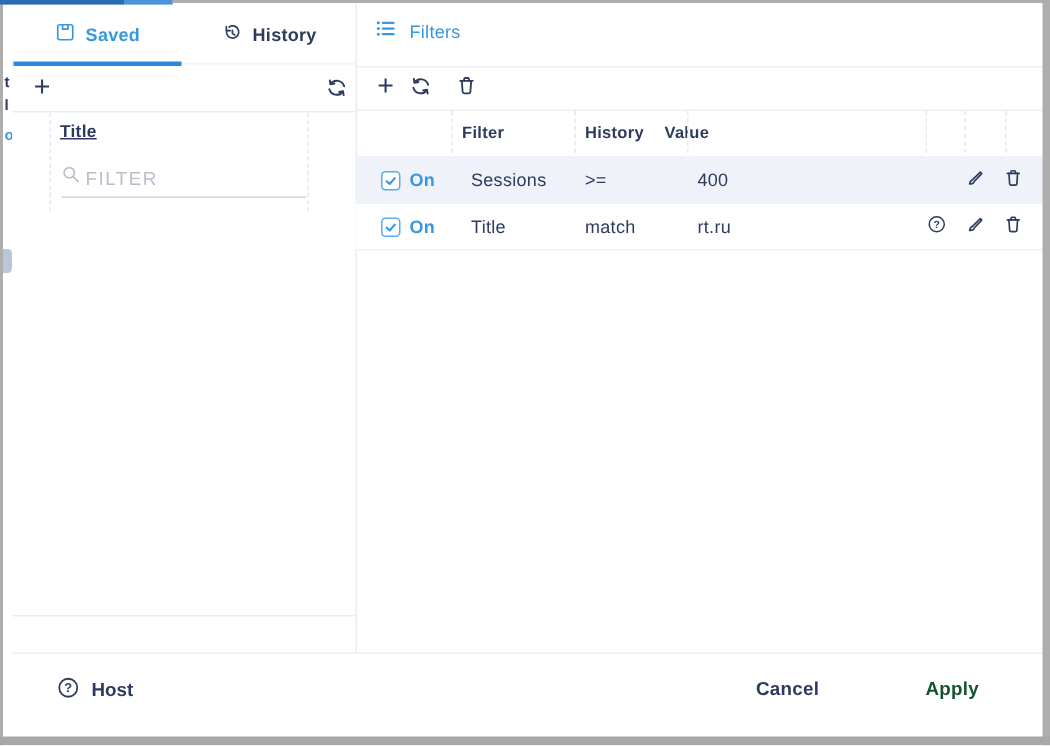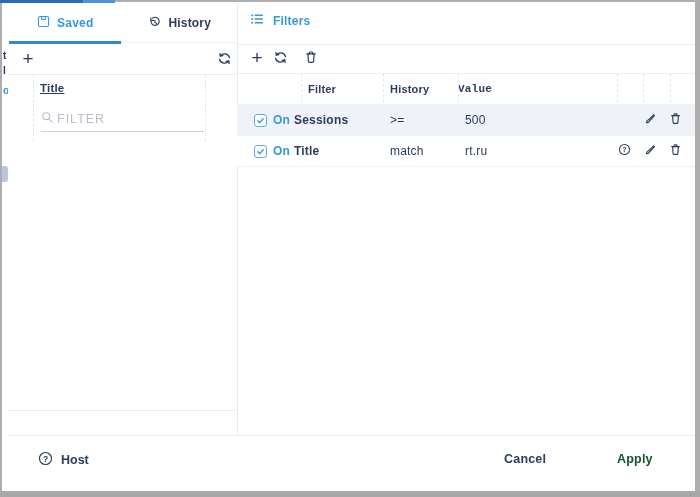--- a/index.html
+++ b/index.html
@@ -52,41 +52,41 @@
   .dash-l2{left:197px;top:72px;height:66px;}
   .title-header{position:absolute;left:32px;top:79px;font-size:11.5px;font-weight:700;letter-spacing:.2px;text-decoration:underline;}
   .search-wrap{position:absolute;left:33px;top:103px;width:163px;height:26px;
     border-bottom:1px solid #ccd2de;display:flex;align-items:center;gap:3px;color:#b8becb;}
   .search-wrap input{border:none;outline:none;flex:1 1 auto;min-width:0;font-family:inherit;
     font-size:12.5px;letter-spacing:1px;color:#2c3b5e;background:transparent;padding:0;}
   .search-wrap input::placeholder{color:#b8becb;opacity:1;}
 
   
   .filters-header{position:absolute;left:242px;top:9px;display:flex;align-items:center;gap:9px;
-    color:#3598e0;font-size:12px;font-weight:700;letter-spacing:.2px;cursor:default;}
+    color:#3598e0;font-size:12px;font-weight:400;letter-spacing:.2px;cursor:default;}
   .d-right-header{left:229px;top:41px;width:458px;}
   .rp-add{position:absolute;left:238px;top:44px;width:22px;height:22px;}
   .rp-refresh{position:absolute;left:264px;top:47px;width:17px;height:17px;}
   .rp-trash{position:absolute;left:295px;top:47px;width:16px;height:16px;}
   .d-right-toolbar{left:229px;top:70px;width:458px;}
 
   
   .th{position:absolute;top:78px;height:16px;line-height:16px;font-size:11px;font-weight:700;letter-spacing:.2px;}
   .th-filter{left:300px;}
   .th-operator{left:382px;}
-  .th-value{left:450px;font-family:Liberation Mono, monospace;}
+  .th-value{left:435px;}
   .dash-r{top:71px;height:93px;}
   .dr1{left:293px;}.dr2{left:375px;}.dr3{left:450px;}.dr4{left:609px;}.dr5{left:635px;}.dr6{left:662px;}
   .frow{position:absolute;left:229px;width:523px;height:32px;}
   .frow.r1{top:101px;background:#eff2f8;}
   .frow.r2{top:133px;height:31px;background:#fff;border-bottom:1px solid #edf0f5;}
   .cell{position:absolute;top:0;height:100%;display:flex;align-items:center;font-size:12px;color:#2c3b5e;letter-spacing:.2px;}
   .c-check{left:17px;}
   .c-state{left:36px;color:#3598e0;font-weight:700;}
-  .c-filter{left:57px;font-weight:bold;}
+  .c-filter{left:77px;}
   .c-operator{left:153px;}
   .c-value{left:228px;}
   .c-help{left:380px;width:14px;justify-content:center;}
   .c-brush{left:406px;width:14px;justify-content:center;}
   .c-trash{left:431px;width:14px;justify-content:center;}
   .checkbox{width:13px;height:13px;border:1.5px solid #62a9e6;border-radius:3px;background:#fdfeff;
     display:inline-flex;align-items:center;justify-content:center;cursor:pointer;}
 
   
   .d-footer{left:0;top:432px;width:687px;}
@@ -221,21 +221,21 @@
       <span class="cell c-check">
         <span class="checkbox">
           <svg width="9" height="9" viewBox="0 0 10 10" style="stroke:#3598e0;fill:none;stroke-width:1.5;stroke-linecap:round;stroke-linejoin:round;">
             <path d="M2 5.3 L4.2 7.4 L8 3"></path>
           </svg>
         </span>
       </span>
       <span class="cell c-state">On</span>
       <span class="cell c-filter">Sessions</span>
       <span class="cell c-operator">&gt;=</span>
-      <span class="cell c-value">500</span>
+      <span class="cell c-value">400</span>
       <span class="cell c-brush">
         <span>
           <svg class="ic" width="13" height="13" viewBox="0 0 14 14">
             <path d="M2.6 11.4 c.2 -1.7 .9 -2.5 2.2 -3 L10.3 3 l1 1 -5.4 5.7 c-.4 1.3 -1.6 1.9 -3.3 1.7 z"></path>
           </svg>
         </span>
       </span>
       <span class="cell c-trash">
         <span>
           <svg class="ic" width="13" height="13" viewBox="0 0 14 14">

